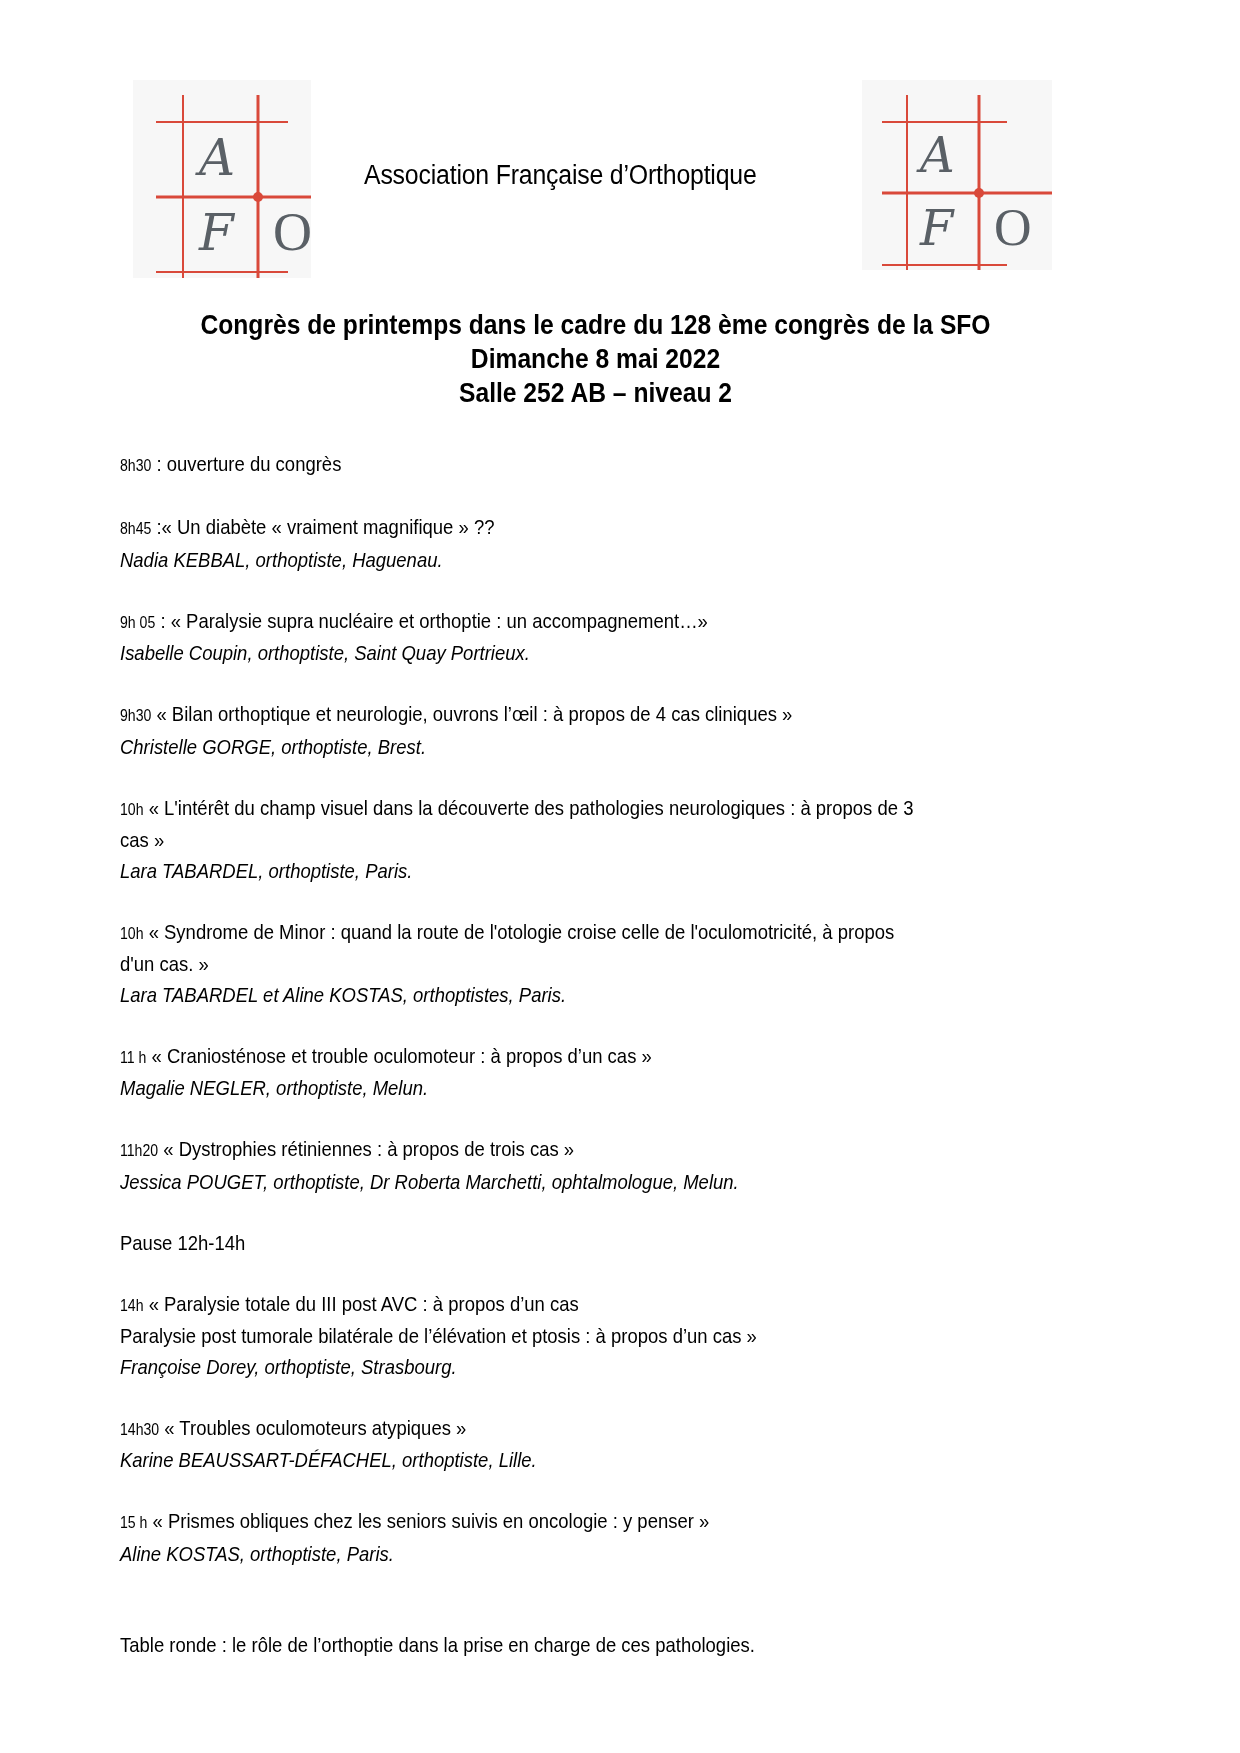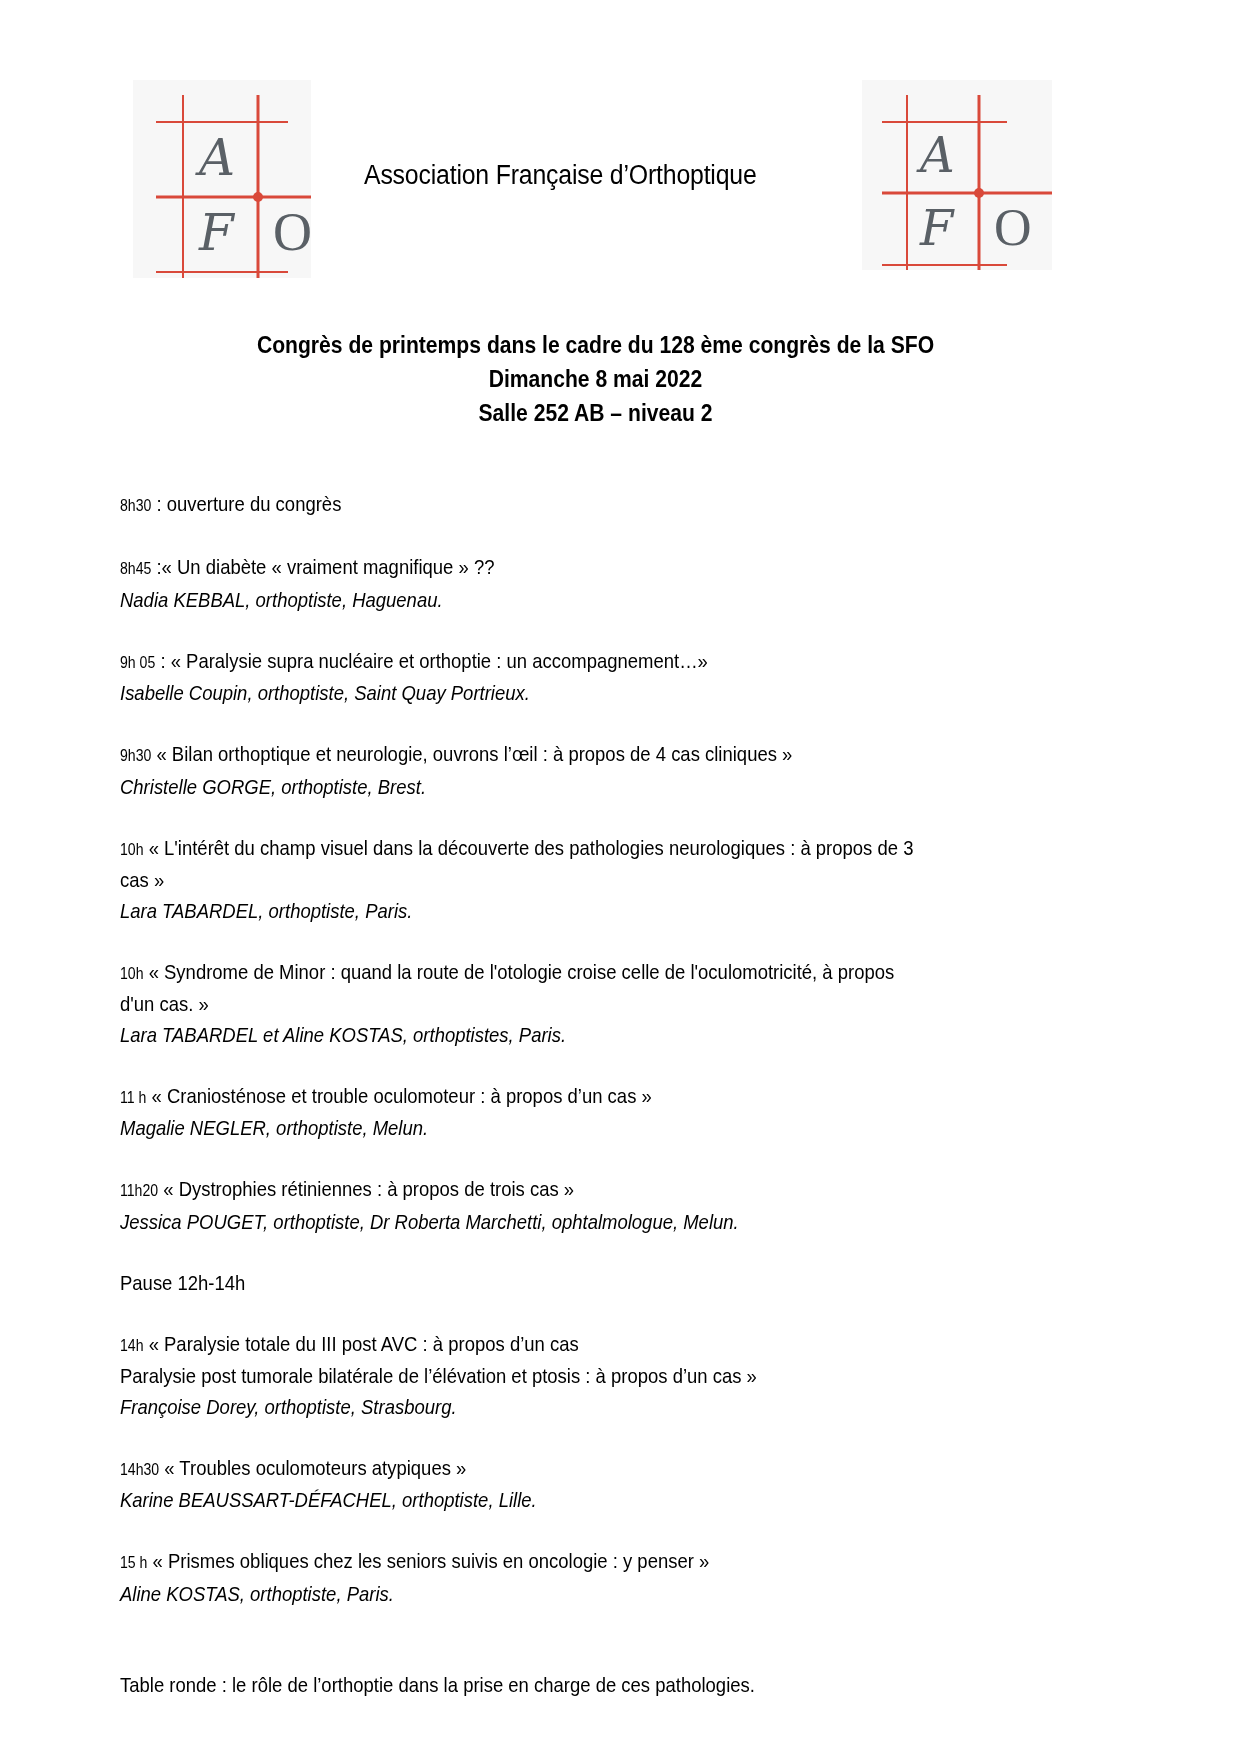--- a/index.html
+++ b/index.html
@@ -3,25 +3,25 @@
 <meta charset="utf-8">
 <style>
   html, body { margin: 0; padding: 0; background: #ffffff; }
   body { width: 1240px; height: 1753px; position: relative; overflow: hidden;
          font-family: "Liberation Sans", sans-serif; color: #000; }
   .logo { position: absolute; background: #f7f7f7; }
   .logo svg { display: block; }
   .org-name { position: absolute; left: 364px; top: 160px; font-size: 27px;
               letter-spacing: -0.2px; white-space: nowrap; transform: scaleX(0.92);
               transform-origin: left top; }
-  .headline { position: absolute; left: 0; width: 1191px; top: 328px; text-align: center;
-              font-weight: bold; font-size: 24px; line-height: 34px; }
+  .headline { position: absolute; left: 0; width: 1191px; top: 308px; text-align: center;
+              font-weight: bold; font-size: 28px; line-height: 34px; }
   .headline div { transform: scaleX(0.88); transform-origin: center; white-space: nowrap; }
   .program { position: absolute; left: 120px; top: 449px; width: 1000px;
-             font-size: 21px; line-height: 30.5px; margin-top: 40px; }
+             font-size: 21px; line-height: 30.5px; }
   .program .line { white-space: nowrap; transform: scaleX(0.88); transform-origin: left top; }
   .program .time { font-size: 16px; }
   .program .speaker { font-style: italic; }
   .program .gap { height: 30.5px; }
   .program .gap2 { height: 61px; }
 </style>
 </head>
 <body>
 
 <div class="logo" style="left:133px; top:80px; width:178px; height:198px;">

